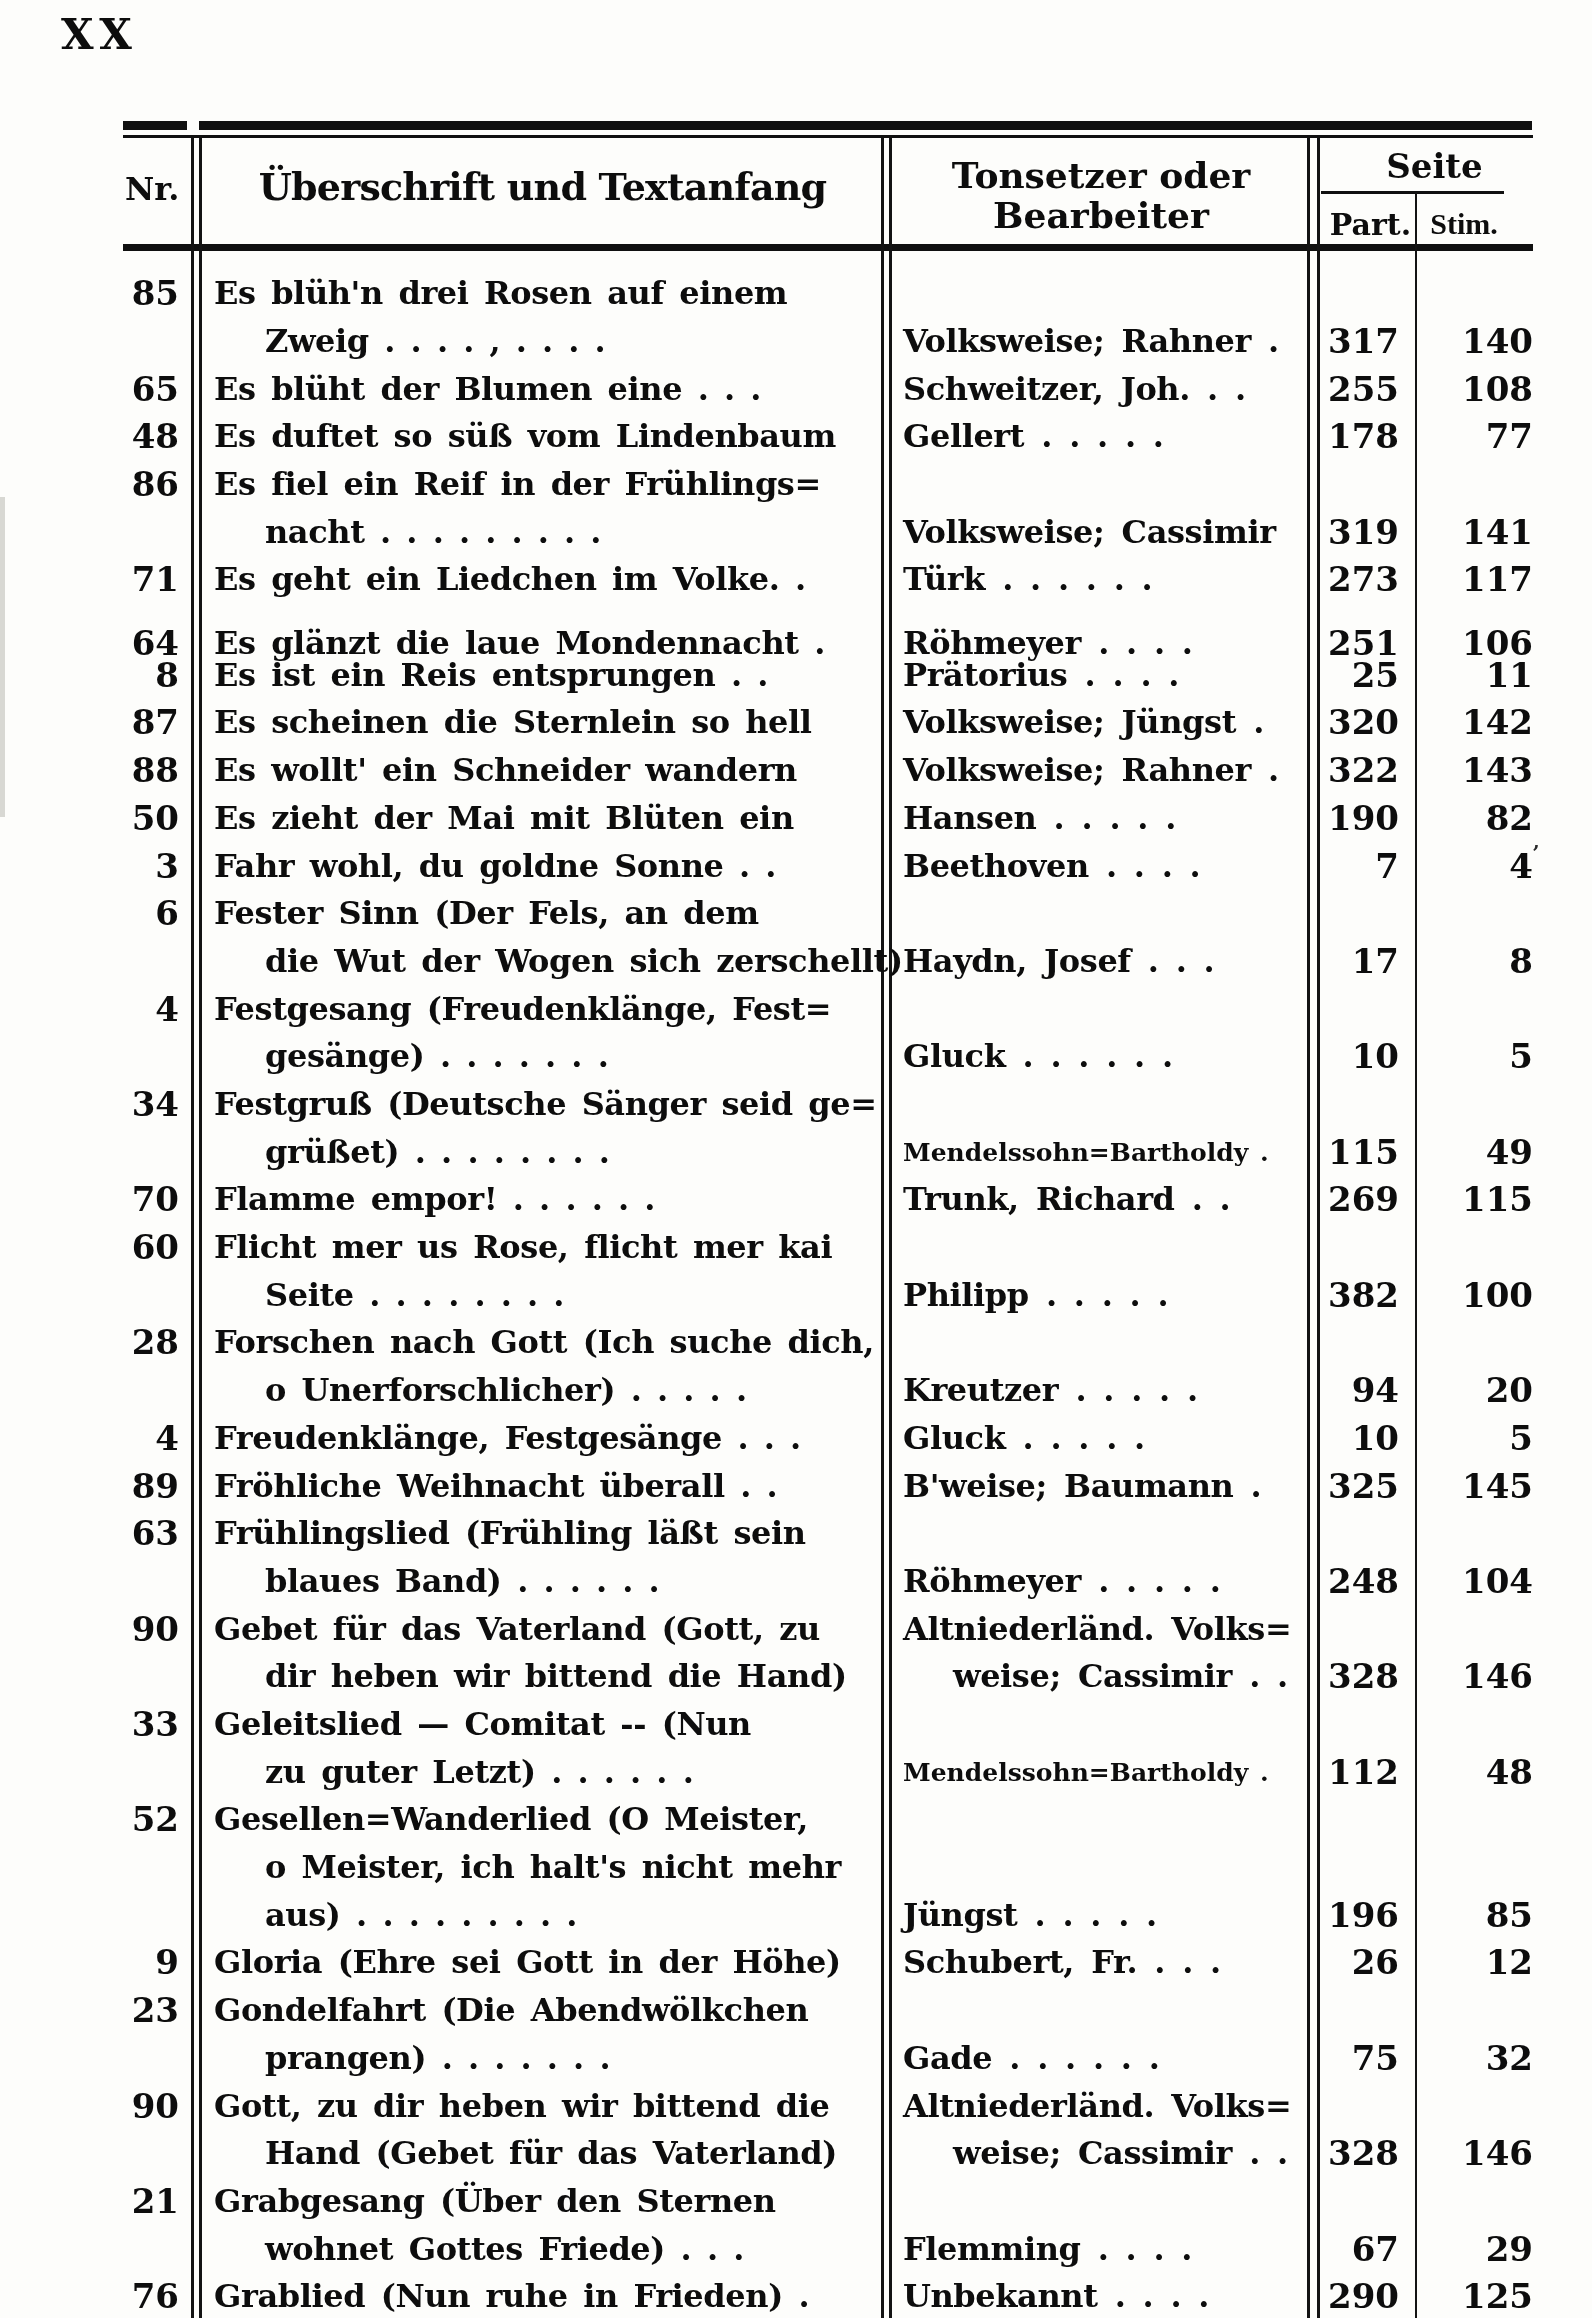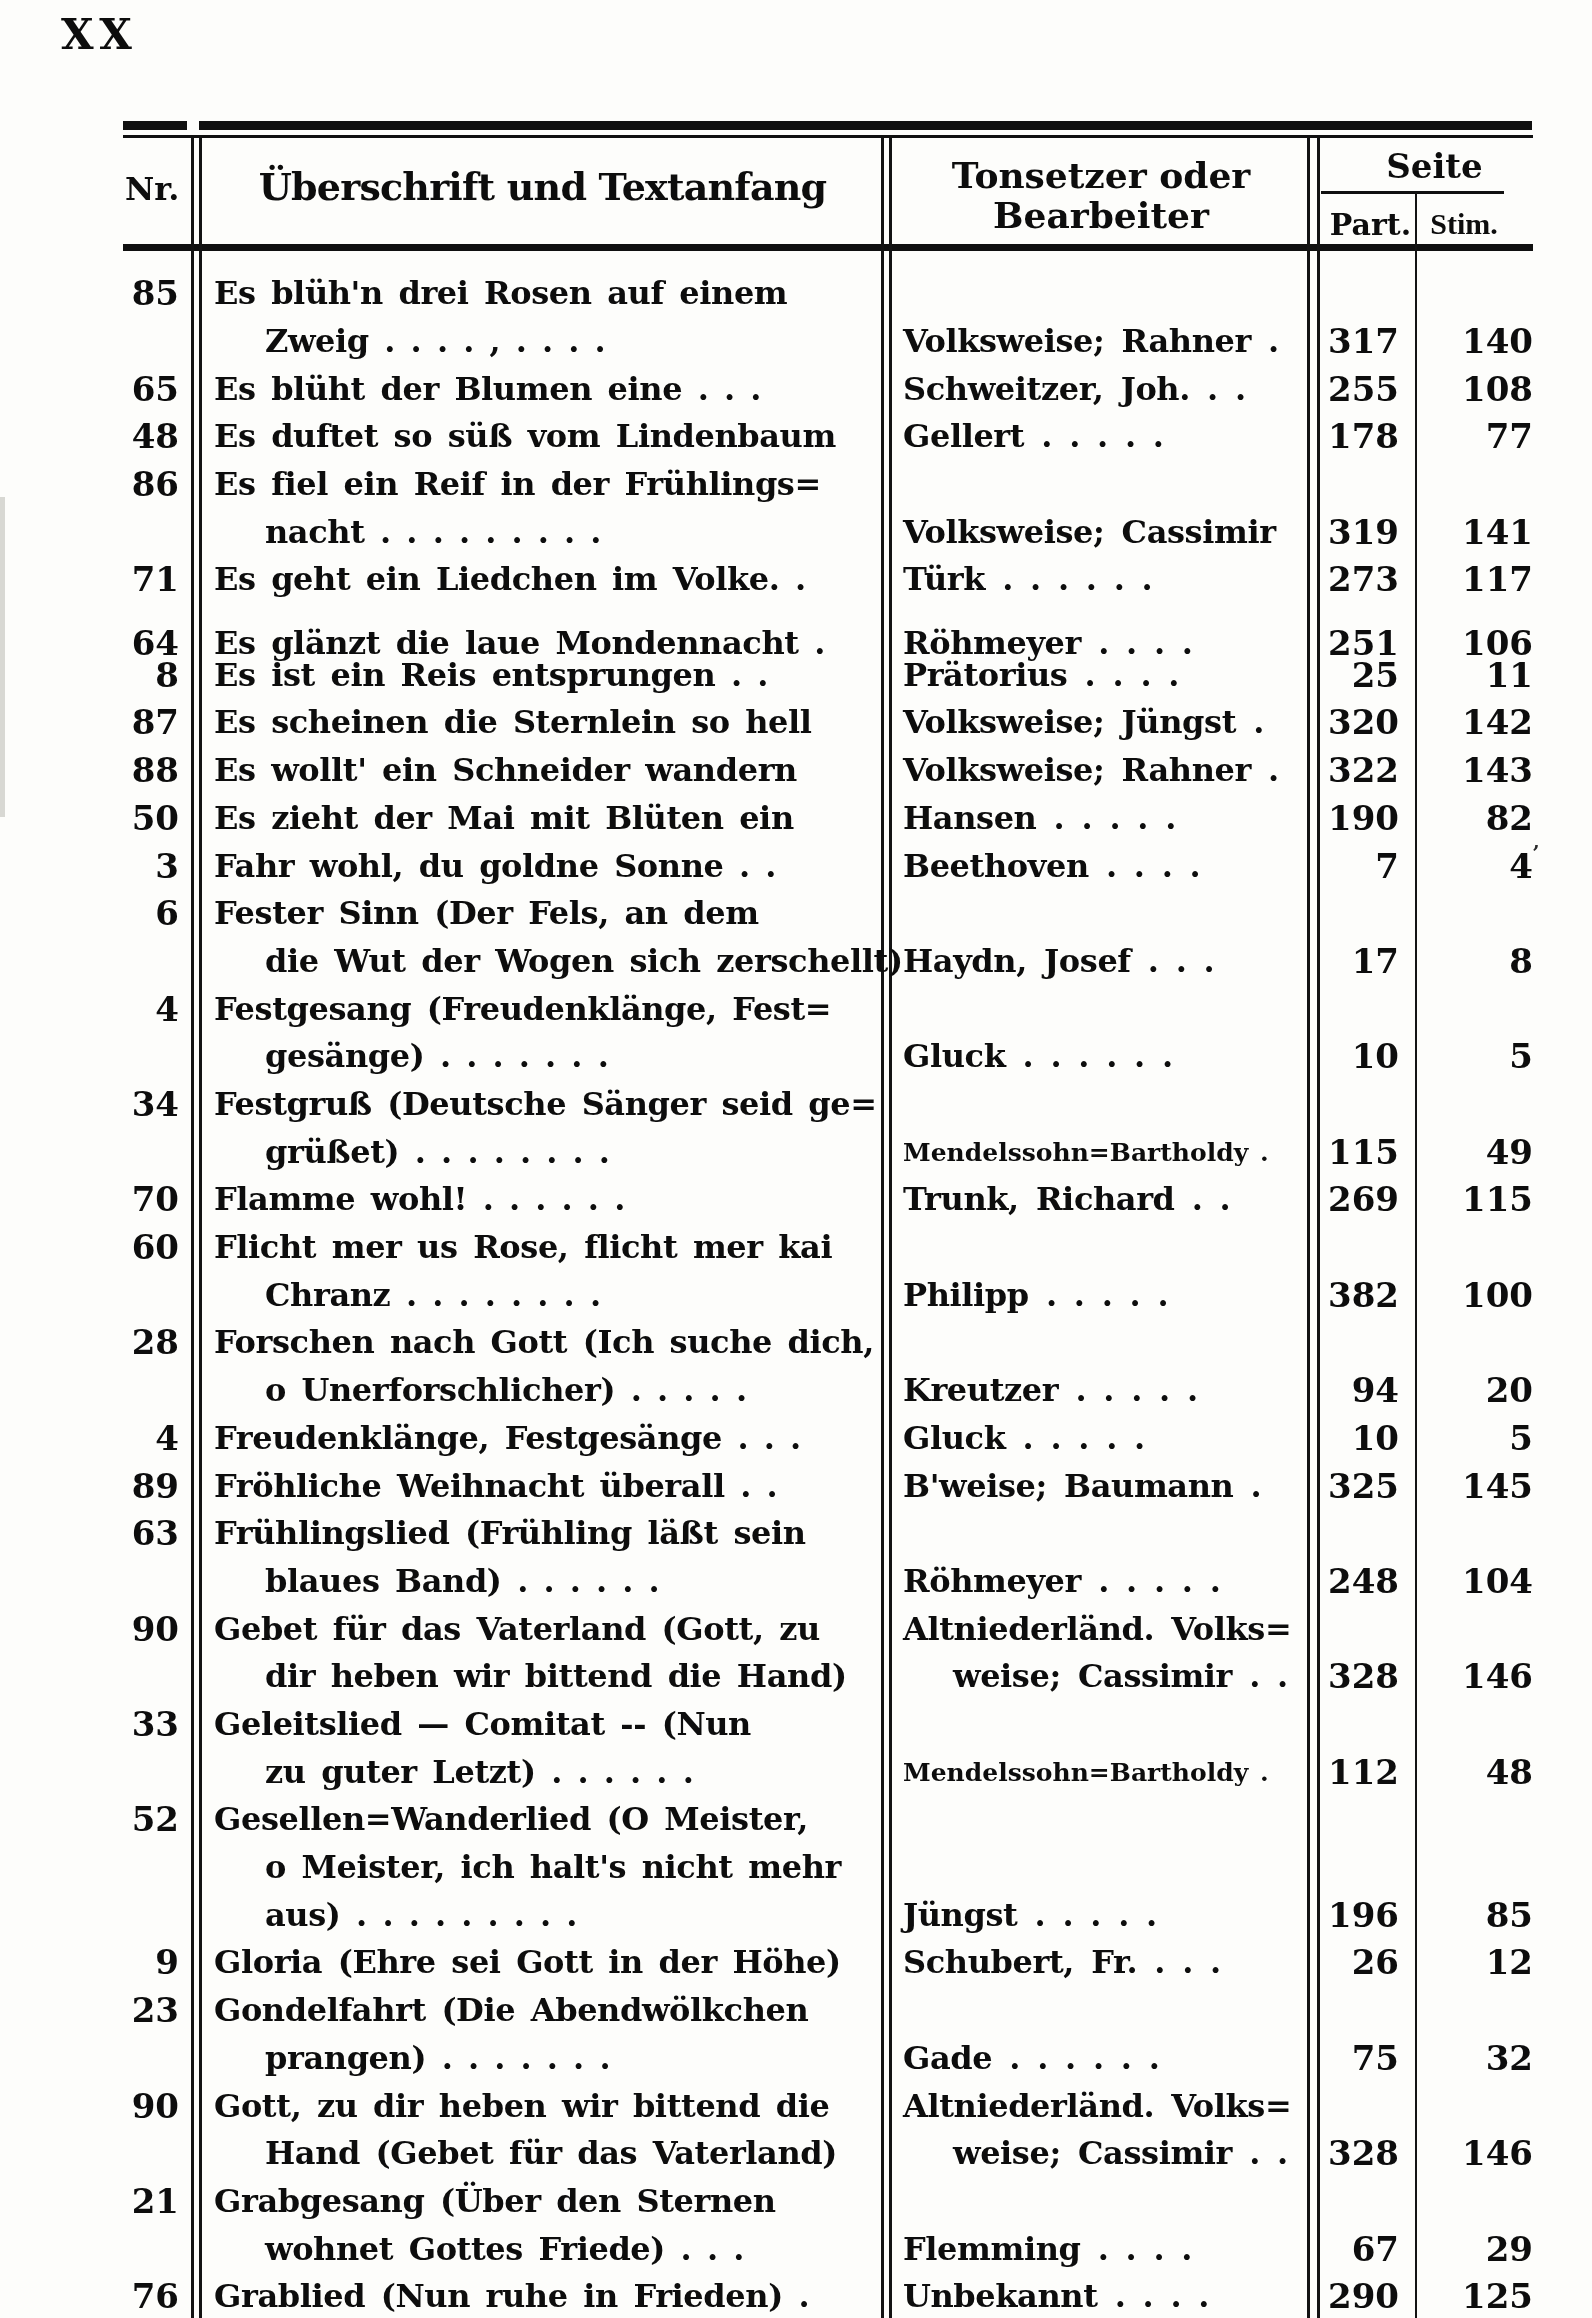--- a/index.html
+++ b/index.html
@@ -202,35 +202,35 @@
   </div>
       <div class="row" style="top: 1129px;">
     <span class="cell nr"></span>
     <span class="cell title indent">grüßet) . . . . . . . .</span>
     <span class="cell composer csmall">Mendelssohn=Bartholdy .</span>
     <span class="cell part">115</span>
     <span class="cell stim">49</span>
   </div>
       <div class="row" style="top: 1176px;">
     <span class="cell nr">70</span>
-    <span class="cell title">Flamme wohl! . . . . . .</span>
+    <span class="cell title">Flamme empor! . . . . . .</span>
     <span class="cell composer">Trunk, Richard . .</span>
     <span class="cell part">269</span>
     <span class="cell stim">115</span>
   </div>
       <div class="row" style="top: 1224px;">
     <span class="cell nr">60</span>
     <span class="cell title">Flicht mer us Rose, flicht mer kai</span>
     <span class="cell composer"></span>
     <span class="cell part"></span>
     <span class="cell stim"></span>
   </div>
       <div class="row" style="top: 1272px;">
     <span class="cell nr"></span>
-    <span class="cell title indent">Chranz . . . . . . . .</span>
+    <span class="cell title indent">Seite . . . . . . . .</span>
     <span class="cell composer">Philipp . . . . .</span>
     <span class="cell part">382</span>
     <span class="cell stim">100</span>
   </div>
       <div class="row" style="top: 1319px;">
     <span class="cell nr">28</span>
     <span class="cell title">Forschen nach Gott (Ich suche dich,</span>
     <span class="cell composer"></span>
     <span class="cell part"></span>
     <span class="cell stim"></span>

